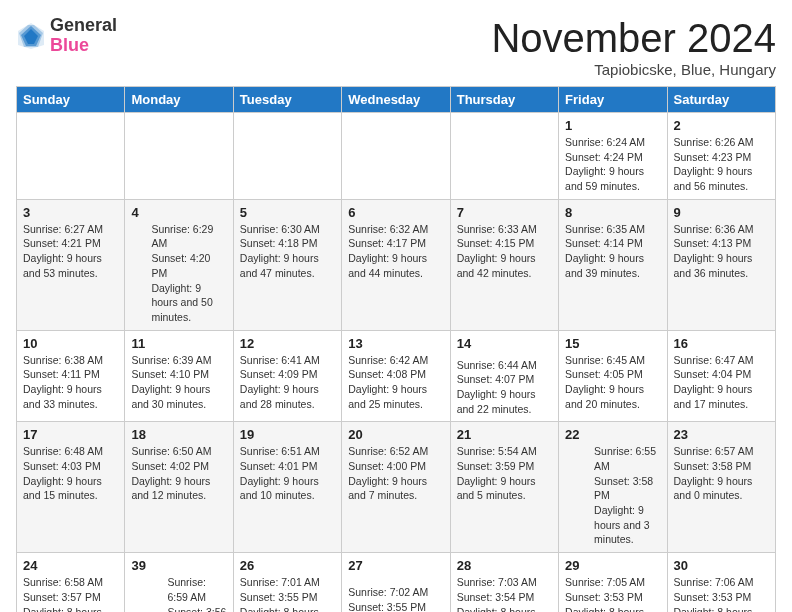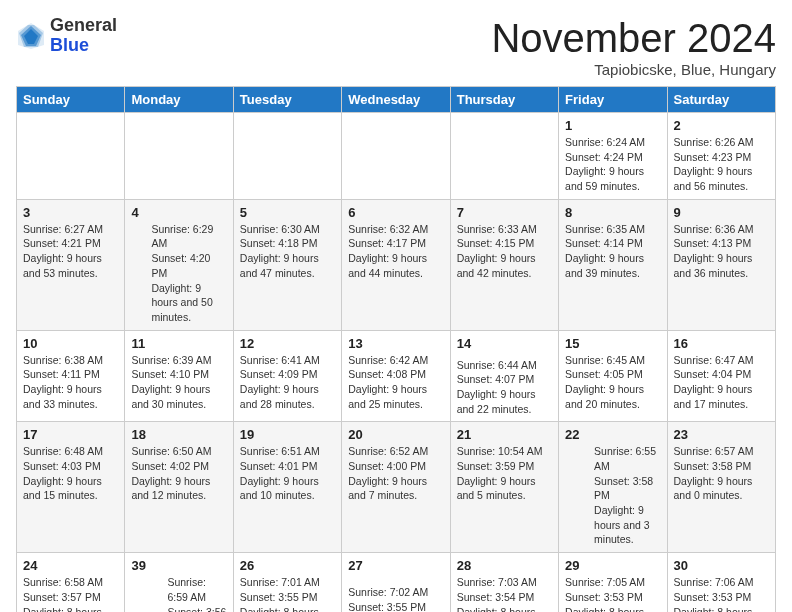--- a/index.html
+++ b/index.html
@@ -27,21 +27,21 @@
       line-height: 1.1;
     }
     .logo-general {
       font-size: 18px;
       font-weight: bold;
       color: #333;
     }
     .logo-blue {
       font-size: 18px;
       font-weight: bold;
-      color: #1d4ed8;
+      color: #ec4899;
     }
     .logo-icon {
       width: 30px;
       height: 30px;
     }
     .title-area {
       text-align: right;
     }
     .month-title {
       font-size: 40px;
@@ -256,21 +256,21 @@
 Daylight: 9 hours and 10 minutes.</div>
         </td>
         <td>
           <span class="day-num">20</span>
           <div class="day-info" style="white-space: pre-line;">Sunrise: 6:52 AM
 Sunset: 4:00 PM
 Daylight: 9 hours and 7 minutes.</div>
         </td>
         <td>
           <span class="day-num">21</span>
-          <div class="day-info" style="white-space: pre-line;">Sunrise: 10:54 AM
+          <div class="day-info" style="white-space: pre-line;">Sunrise: 5:54 AM
 Sunset: 3:59 PM
 Daylight: 9 hours and 5 minutes.</div>
         </td>
         <td>
           <span class="day-num">22</span>
           <div class="day-info" style="white-space: pre-line; margin-left: 29px;">Sunrise: 6:55 AM
 Sunset: 3:58 PM
 Daylight: 9 hours and 3 minutes.</div>
         </td>
         <td>

